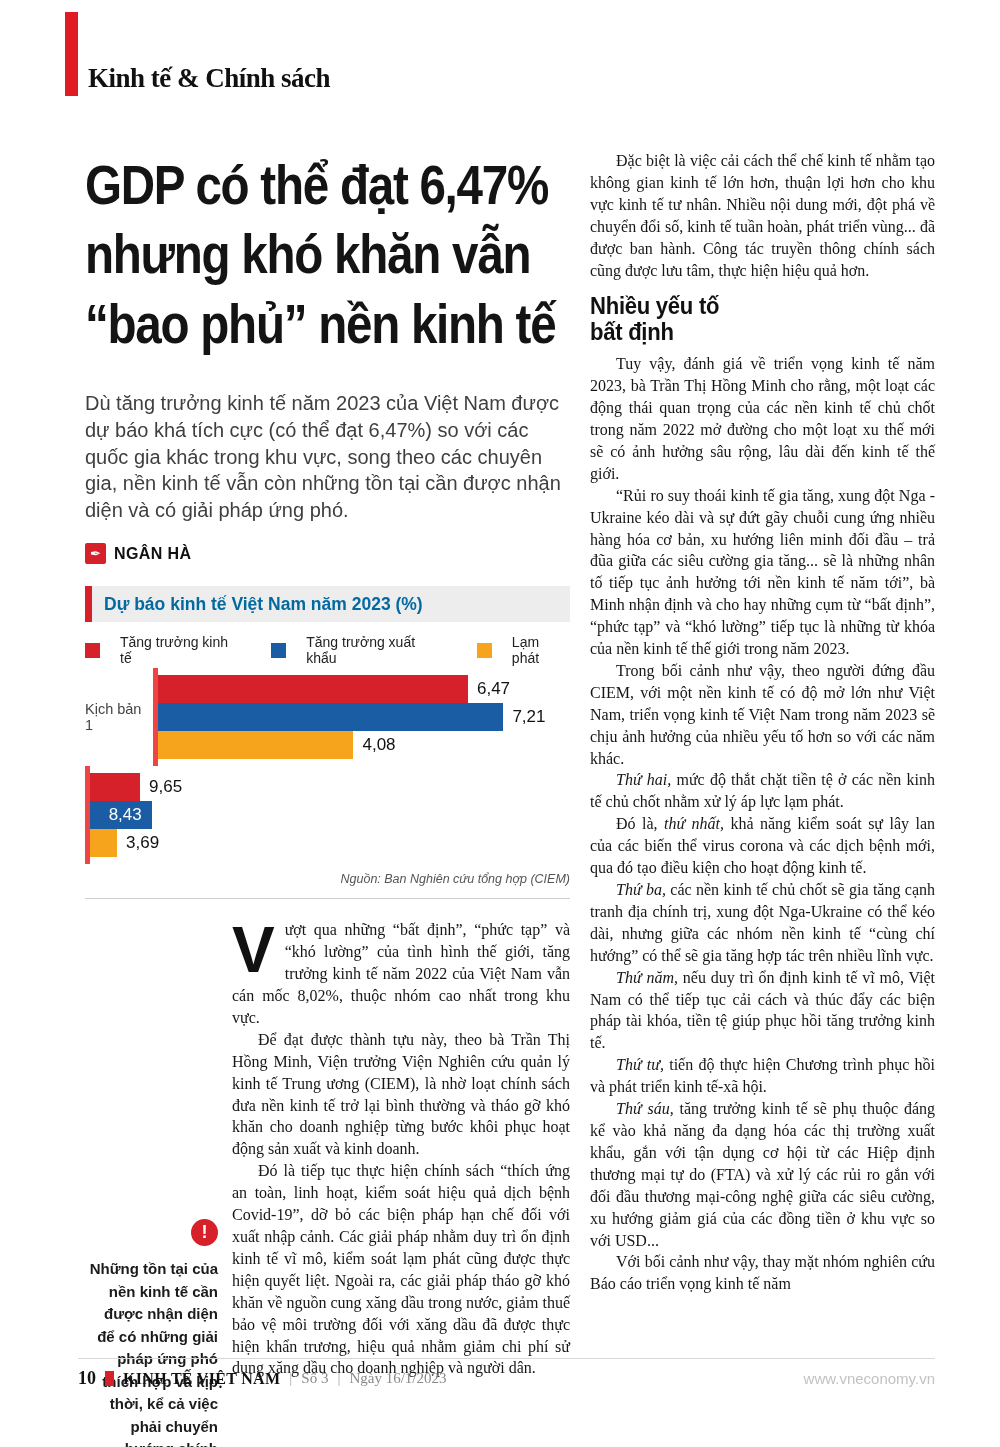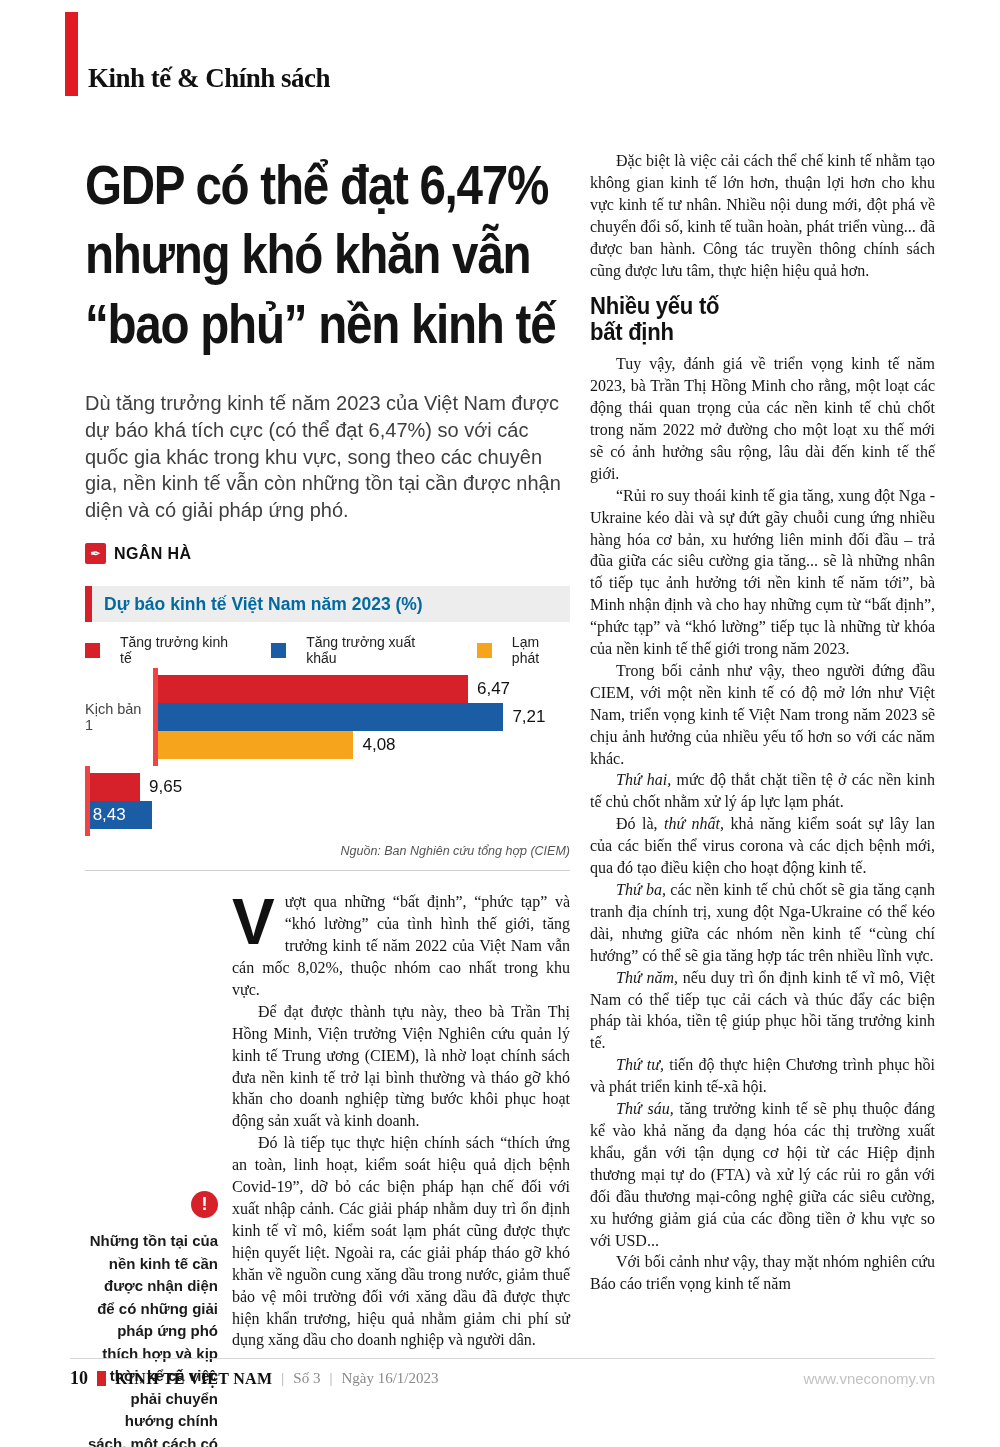--- a/index.html
+++ b/index.html
@@ -28,38 +28,38 @@
   .legend{display:flex;justify-content:center;gap:28px;margin:12px 0 2px;}
   .legend-item{display:flex;align-items:center;gap:20px;font-size:14px;color:#222;}
   .legend-swatch{width:15px;height:15px;flex:none;}
   .chart-plot{margin-top:2px;}
   .chart-group{display:grid;grid-template-columns:68px 1fr;}
   .cat-label{display:flex;align-items:center;font-size:14.5px;color:#444;padding-right:6px;}
   .bars{border-left:5px solid #ef4444;padding:7px 0;}
   .bar-row{display:flex;align-items:center;height:28px;}
   .bar{height:28px;position:relative;flex:none;}
   .bar-label{margin-left:9px;font-size:17px;color:#111;}
-  .bar-label.inside{position:absolute;right:26px;top:50%;transform:translateY(-50%);margin:0;color:#fff;}
+  .bar-label.inside{position:absolute;right:10px;top:50%;transform:translateY(-50%);margin:0;color:#fff;}
   .chart-source{text-align:right;font-style:italic;font-size:12.5px;color:#555;margin-top:8px;}
   .chart-divider{border-bottom:1px solid #cfcfcf;margin-top:12px;}
 
   
   .body-rail{display:grid;grid-template-columns:133px 1fr;column-gap:14px;margin-top:20px;}
   .rail{padding-top:300px;}
   .quote-icon{width:27px;height:27px;border-radius:50%;background:#d7212a;color:#fff;font-weight:800;font-size:18px;display:flex;align-items:center;justify-content:center;margin-left:auto;}
   .quote-text{margin-top:12px;text-align:right;font-size:15px;font-weight:700;line-height:1.5;color:#1b1b1b;}
 
   .body-p{font-family:"Liberation Serif",serif;font-size:16px;line-height:1.37;color:#161616;text-align:justify;text-indent:26px;margin:0;}
   .body-p .ital{font-style:italic;}
   .dropcap-p{text-indent:0;}
   .dropcap{float:left;font-family:"Liberation Sans",sans-serif;font-weight:800;font-size:64px;line-height:0.82;margin:5px 10px 0 0;color:#111;}
   .subhead{font-family:"Liberation Sans",sans-serif;font-size:24px;font-weight:800;line-height:1.08;letter-spacing:-0.3px;color:#111;margin:14px 0 8px;transform:scaleX(0.92);transform-origin:left;}
 
   
-  .footer{position:absolute;top:1358px;left:70px;right:65px;border-top:1px solid #d8d8d8;padding-top:9px;display:flex;justify-content:space-between;align-items:center;}
+  .footer{position:absolute;top:1358px;left:78px;right:65px;border-top:1px solid #d8d8d8;padding-top:9px;display:flex;justify-content:space-between;align-items:center;}
   .footer-left{display:flex;align-items:center;gap:9px;font-family:"Liberation Serif",serif;}
   .page-num{font-weight:bold;font-size:18px;color:#111;}
   .footer-redsq{width:9px;height:15px;background:#d7212a;}
   .brand{font-weight:bold;font-size:16px;letter-spacing:0.3px;color:#111;}
   .sep{color:#aaa;font-size:15px;}
   .issue,.date{color:#8a8a8a;font-size:15px;}
   .website{color:#c2c2c2;font-size:15px;}
 </style>
 </head>
 <body>
@@ -128,20 +128,24 @@
               <div class="bars">
                 <div class="bar-row">
                   <div class="bar" style="width: 79.4186%; background: rgb(215, 33, 42);"></div>
                   <span class="bar-label">9,65</span>
                 </div>
                 <div class="bar-row">
                   <div class="bar" style="width: 98.0233%; background: rgb(27, 93, 165);">
                     <span class="bar-label inside">8,43</span>
                   </div>
                 </div>
+                <div class="bar-row">
+                  <div class="bar" style="width: 42.907%; background: rgb(246, 164, 28);"></div>
+                  <span class="bar-label">3,69</span>
+                </div>
               </div>
             </div>
           </div>
         <div class="chart-source">Nguồn: Ban Nghiên cứu tổng hợp (CIEM)</div>
         <div class="chart-divider"></div>
       </div>
 
       <div class="body-rail">
         <aside class="rail">
           <div class="quote-icon">!</div>

